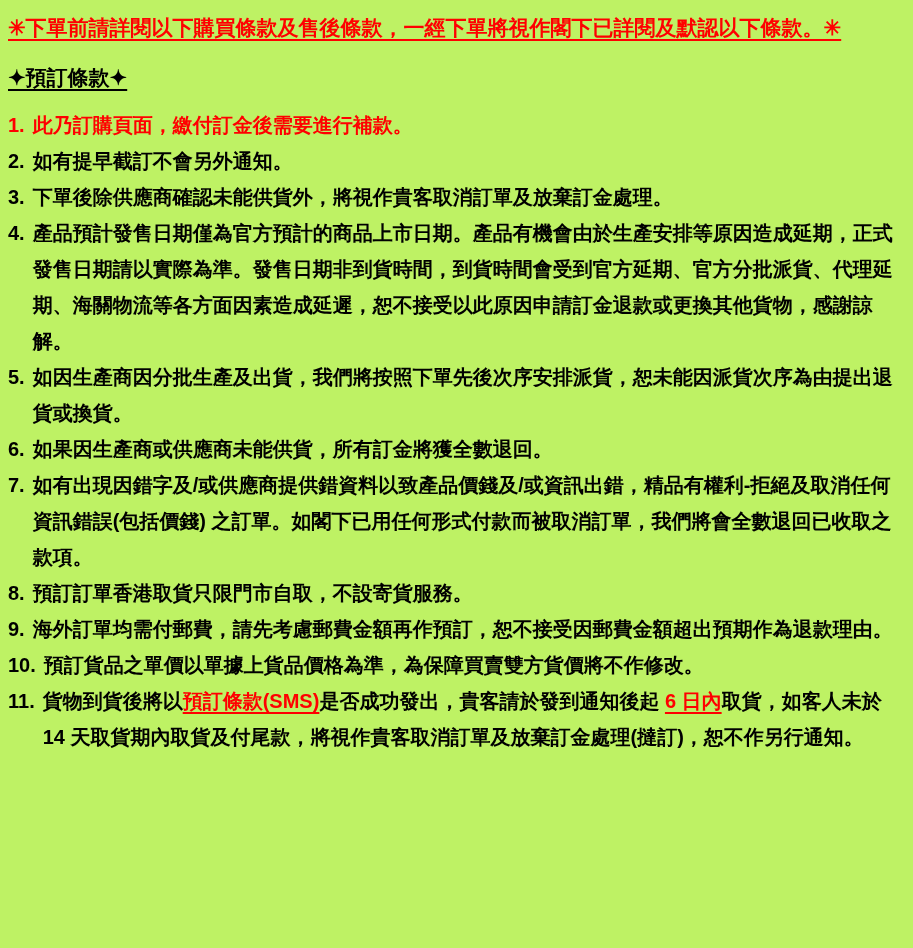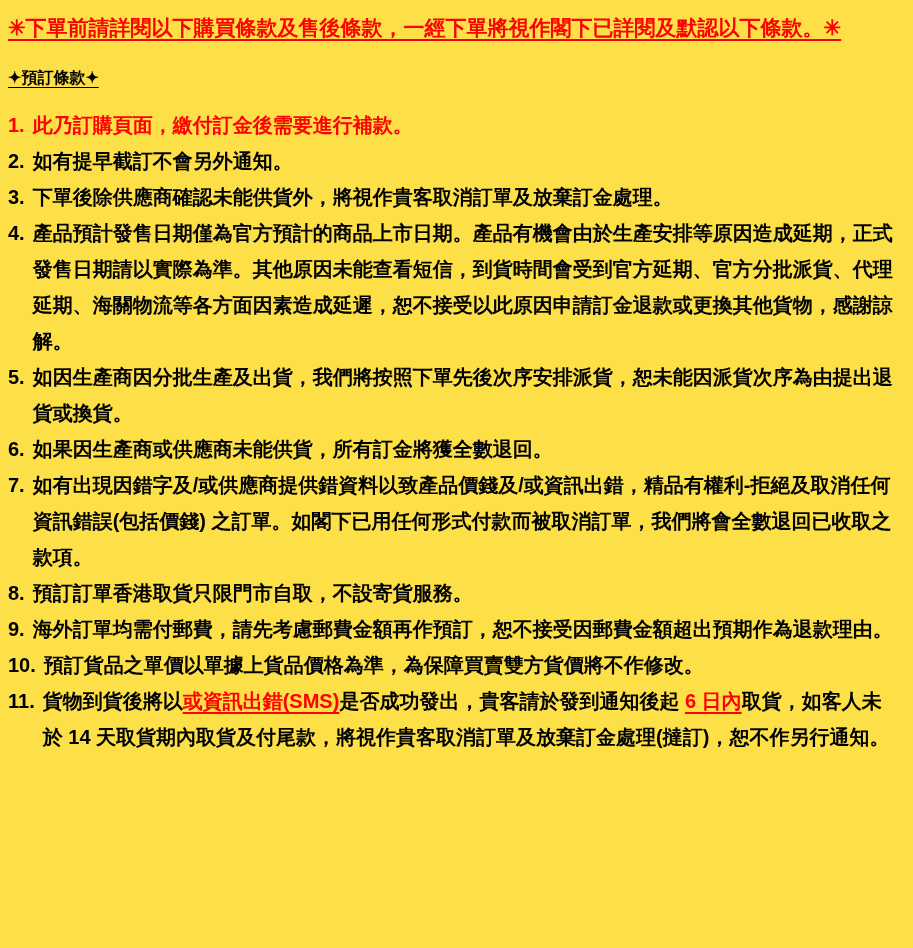--- a/index.html
+++ b/index.html
@@ -5,36 +5,36 @@
   html, body {
     margin: 0;
     padding: 0;
     background: #ffffff;
   }
   .page {
     width: 913px;
     min-height: 948px;
     box-sizing: border-box;
     padding: 13px 14px 10px 8px;
-    background: #fde047;
+    background: #bef264;
     font-family: "Liberation Sans", sans-serif;
     font-weight: 700;
     color: #000000;
   }
   .notice {
     color: #ff0000;
     font-size: 21px;
     line-height: 30px;
     text-decoration: underline;
     text-underline-offset: 4px;
     margin: 0 0 21px 0;
   }
   .section-title {
     color: #000000;
-    font-size: 16px;
+    font-size: 21px;
     line-height: 28px;
     text-decoration: underline;
     text-underline-offset: 4px;
     margin: 0 0 15px 0;
     display: inline-block;
   }
   .terms {
     font-size: 20px;
     line-height: 36px;
   }
@@ -82,21 +82,21 @@
       <div class="term">
         <span class="num">2.</span>
         <div class="txt"><span>如有提早截訂不會另外通知。</span></div>
       </div>
       <div class="term">
         <span class="num">3.</span>
         <div class="txt"><span>下單後除供應商確認未能供貨外，將視作貴客取消訂單及放棄訂金處理。</span></div>
       </div>
       <div class="term">
         <span class="num">4.</span>
-        <div class="txt"><span>產品預計發售日期僅為官方預計的商品上市日期。產品有機會由於生產安排等原因造成延期，正式發售日期請以實際為準。其他原因未能查看短信，到貨時間會受到官方延期、官方分批派貨、代理延期、海關物流等各方面因素造成延遲，恕不接受以此原因申請訂金退款或更換其他貨物，感謝諒解。</span></div>
+        <div class="txt"><span>產品預計發售日期僅為官方預計的商品上市日期。產品有機會由於生產安排等原因造成延期，正式發售日期請以實際為準。發售日期非到貨時間，到貨時間會受到官方延期、官方分批派貨、代理延期、海關物流等各方面因素造成延遲，恕不接受以此原因申請訂金退款或更換其他貨物，感謝諒解。</span></div>
       </div>
       <div class="term">
         <span class="num">5.</span>
         <div class="txt"><span>如因生產商因分批生產及出貨，我們將按照下單先後次序安排派貨，恕未能因派貨次序為由提出退貨或換貨。</span></div>
       </div>
       <div class="term">
         <span class="num">6.</span>
         <div class="txt"><span>如果因生產商或供應商未能供貨，所有訂金將獲全數退回。</span></div>
       </div>
       <div class="term">
@@ -110,16 +110,16 @@
       <div class="term">
         <span class="num">9.</span>
         <div class="txt"><span>海外訂單均需付郵費，請先考慮郵費金額再作預訂，恕不接受因郵費金額超出預期作為退款理由。</span></div>
       </div>
       <div class="term">
         <span class="num">10.</span>
         <div class="txt"><span>預訂貨品之單價以單據上貨品價格為準，為保障買賣雙方貨價將不作修改。</span></div>
       </div>
       <div class="term">
         <span class="num">11.</span>
-        <div class="txt"><span>貨物到貨後將以</span><span class="em-red">或資訊出錯(SMS)</span><span>是否成功發出，貴客請於發到通知後起 </span><span class="em-red">6 日內</span><span>取貨，如客人未於 14 天取貨期內取貨及付尾款，將視作貴客取消訂單及放棄訂金處理(撻訂)，恕不作另行通知。</span></div>
+        <div class="txt"><span>貨物到貨後將以</span><span class="em-red">預訂條款(SMS)</span><span>是否成功發出，貴客請於發到通知後起 </span><span class="em-red">6 日內</span><span>取貨，如客人未於 14 天取貨期內取貨及付尾款，將視作貴客取消訂單及放棄訂金處理(撻訂)，恕不作另行通知。</span></div>
       </div>
     </div>
 </div>
 
 </body></html>

